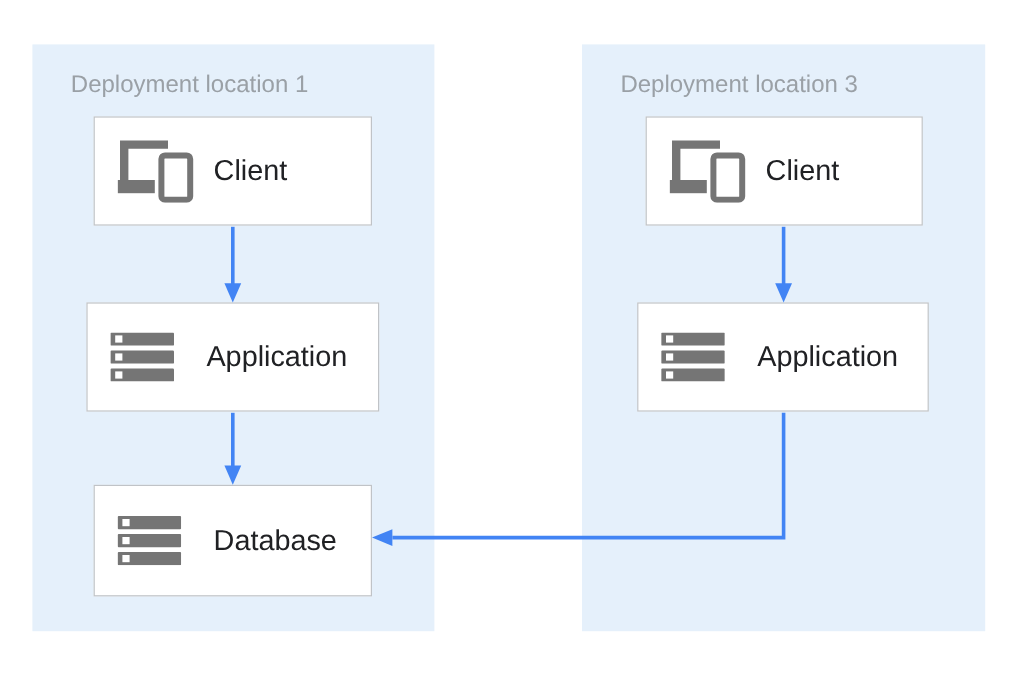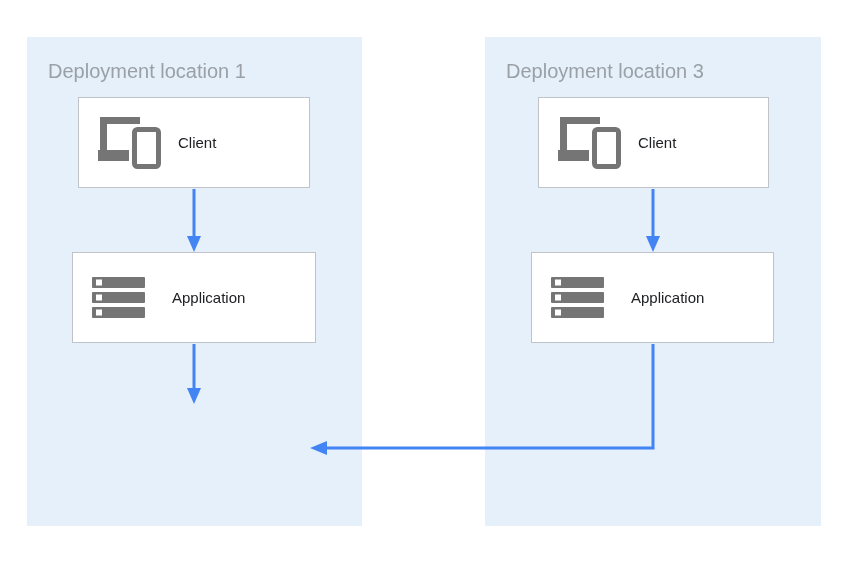--- a/index.html
+++ b/index.html
@@ -14,21 +14,21 @@
     height: 574px;
     background: #ffffff;
     overflow: hidden;
   }
   .region {
     position: absolute;
     background: var(--region-fill, #E5F0FB);
   }
   .region-label {
     position: absolute;
-    left: 21px;
+    left: 32px;
     top: 22px;
     font-size: 20px;
     line-height: 1.2;
     color: var(--region-label-gray, #9AA0A6);
     white-space: nowrap;
   }
   .node {
     position: absolute;
     background: var(--node-fill, #ffffff);
     border: 1px solid var(--node-border, #C0C3C7);
@@ -38,21 +38,21 @@
     padding-left: 19px;
   }
   .icon-wrap {
     width: 80px;
     display: flex;
     align-items: center;
     justify-content: flex-start;
     flex: 0 0 auto;
   }
   .node-label {
-    font-size: 15px;
+    font-size: 24px;
     color: var(--node-label-dark, #202124);
     white-space: nowrap;
   }
   .icon-fill { fill: var(--icon-gray, #757575); }
   .icon-window {
     fill: #ffffff;
     stroke: var(--icon-gray, #757575);
     stroke-width: 5;
   }
   .icon-hole { fill: #ffffff; }
@@ -102,20 +102,33 @@
         <rect class="icon-hole" x="4" y="2.5" width="6" height="6"></rect>
         <rect class="icon-fill" x="0" y="15" width="53" height="11" rx="1"></rect>
         <rect class="icon-hole" x="4" y="17.5" width="6" height="6"></rect>
         <rect class="icon-fill" x="0" y="30" width="53" height="11" rx="1"></rect>
         <rect class="icon-hole" x="4" y="32.5" width="6" height="6"></rect>
       </svg>
     </span>
     <span class="node-label">Application</span>
   </div>
 
+  <div class="node" style="left:78px; top:404px; width:232px; height:93px;">
+    <span class="icon-wrap">
+      <svg width="53" height="41" viewBox="0 0 53 41" aria-hidden="true">
+        <rect class="icon-fill" x="0" y="0" width="53" height="11" rx="1"></rect>
+        <rect class="icon-hole" x="4" y="2.5" width="6" height="6"></rect>
+        <rect class="icon-fill" x="0" y="15" width="53" height="11" rx="1"></rect>
+        <rect class="icon-hole" x="4" y="17.5" width="6" height="6"></rect>
+        <rect class="icon-fill" x="0" y="30" width="53" height="11" rx="1"></rect>
+        <rect class="icon-hole" x="4" y="32.5" width="6" height="6"></rect>
+      </svg>
+    </span>
+    <span class="node-label">Database</span>
+  </div>
 
   <div class="node" style="left:538px; top:97px; width:231px; height:91px;">
     <span class="icon-wrap">
       <svg width="64" height="53" viewBox="0 0 64 53" aria-hidden="true">
         <path class="icon-fill" d="M2 1h40v7H9v30H2z"></path>
         <rect class="icon-fill" x="0" y="34" width="31" height="11"></rect>
         <rect class="icon-window" x="36.5" y="13.5" width="24" height="37" rx="3"></rect>
       </svg>
     </span>
     <span class="node-label">Client</span>

